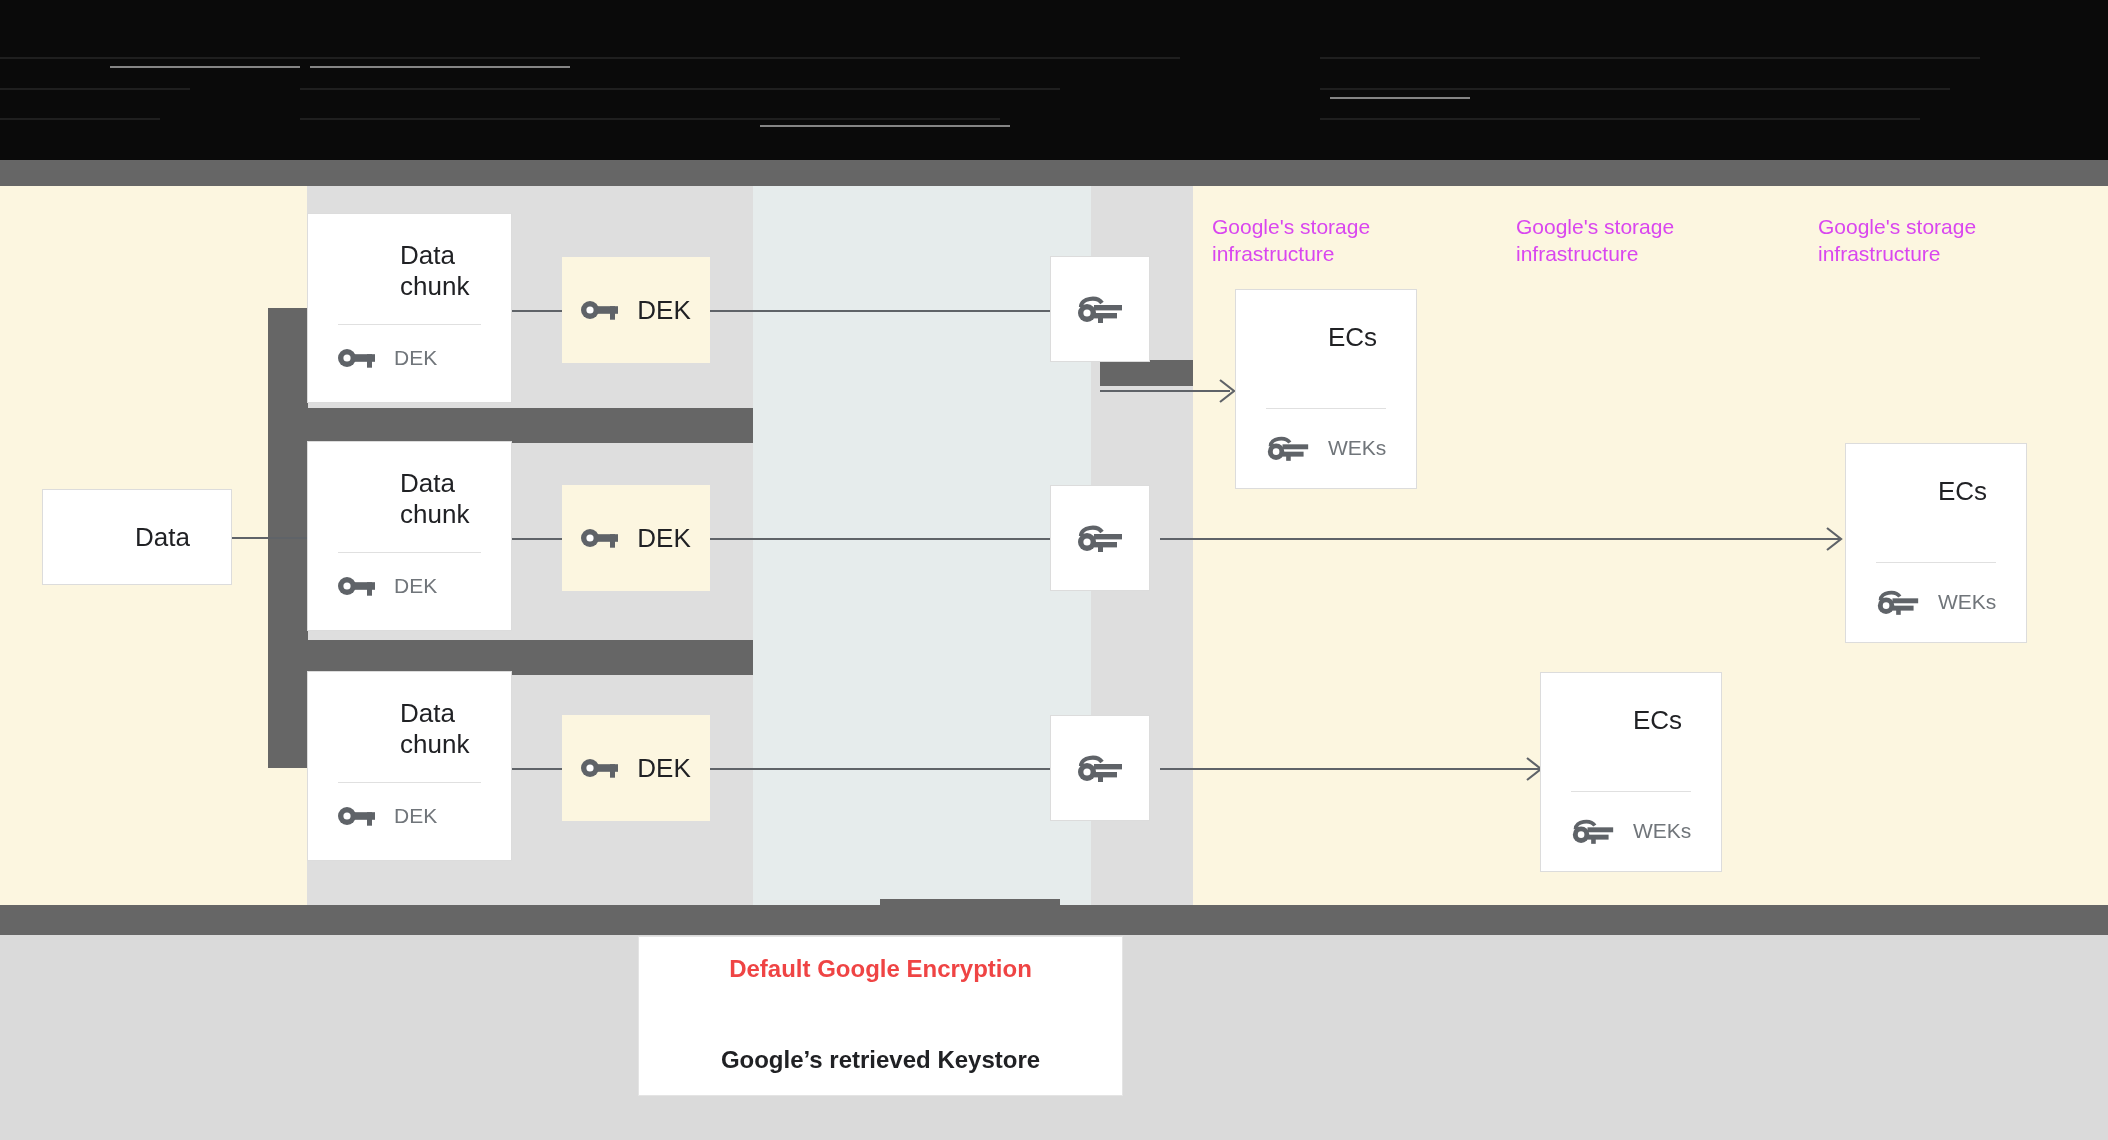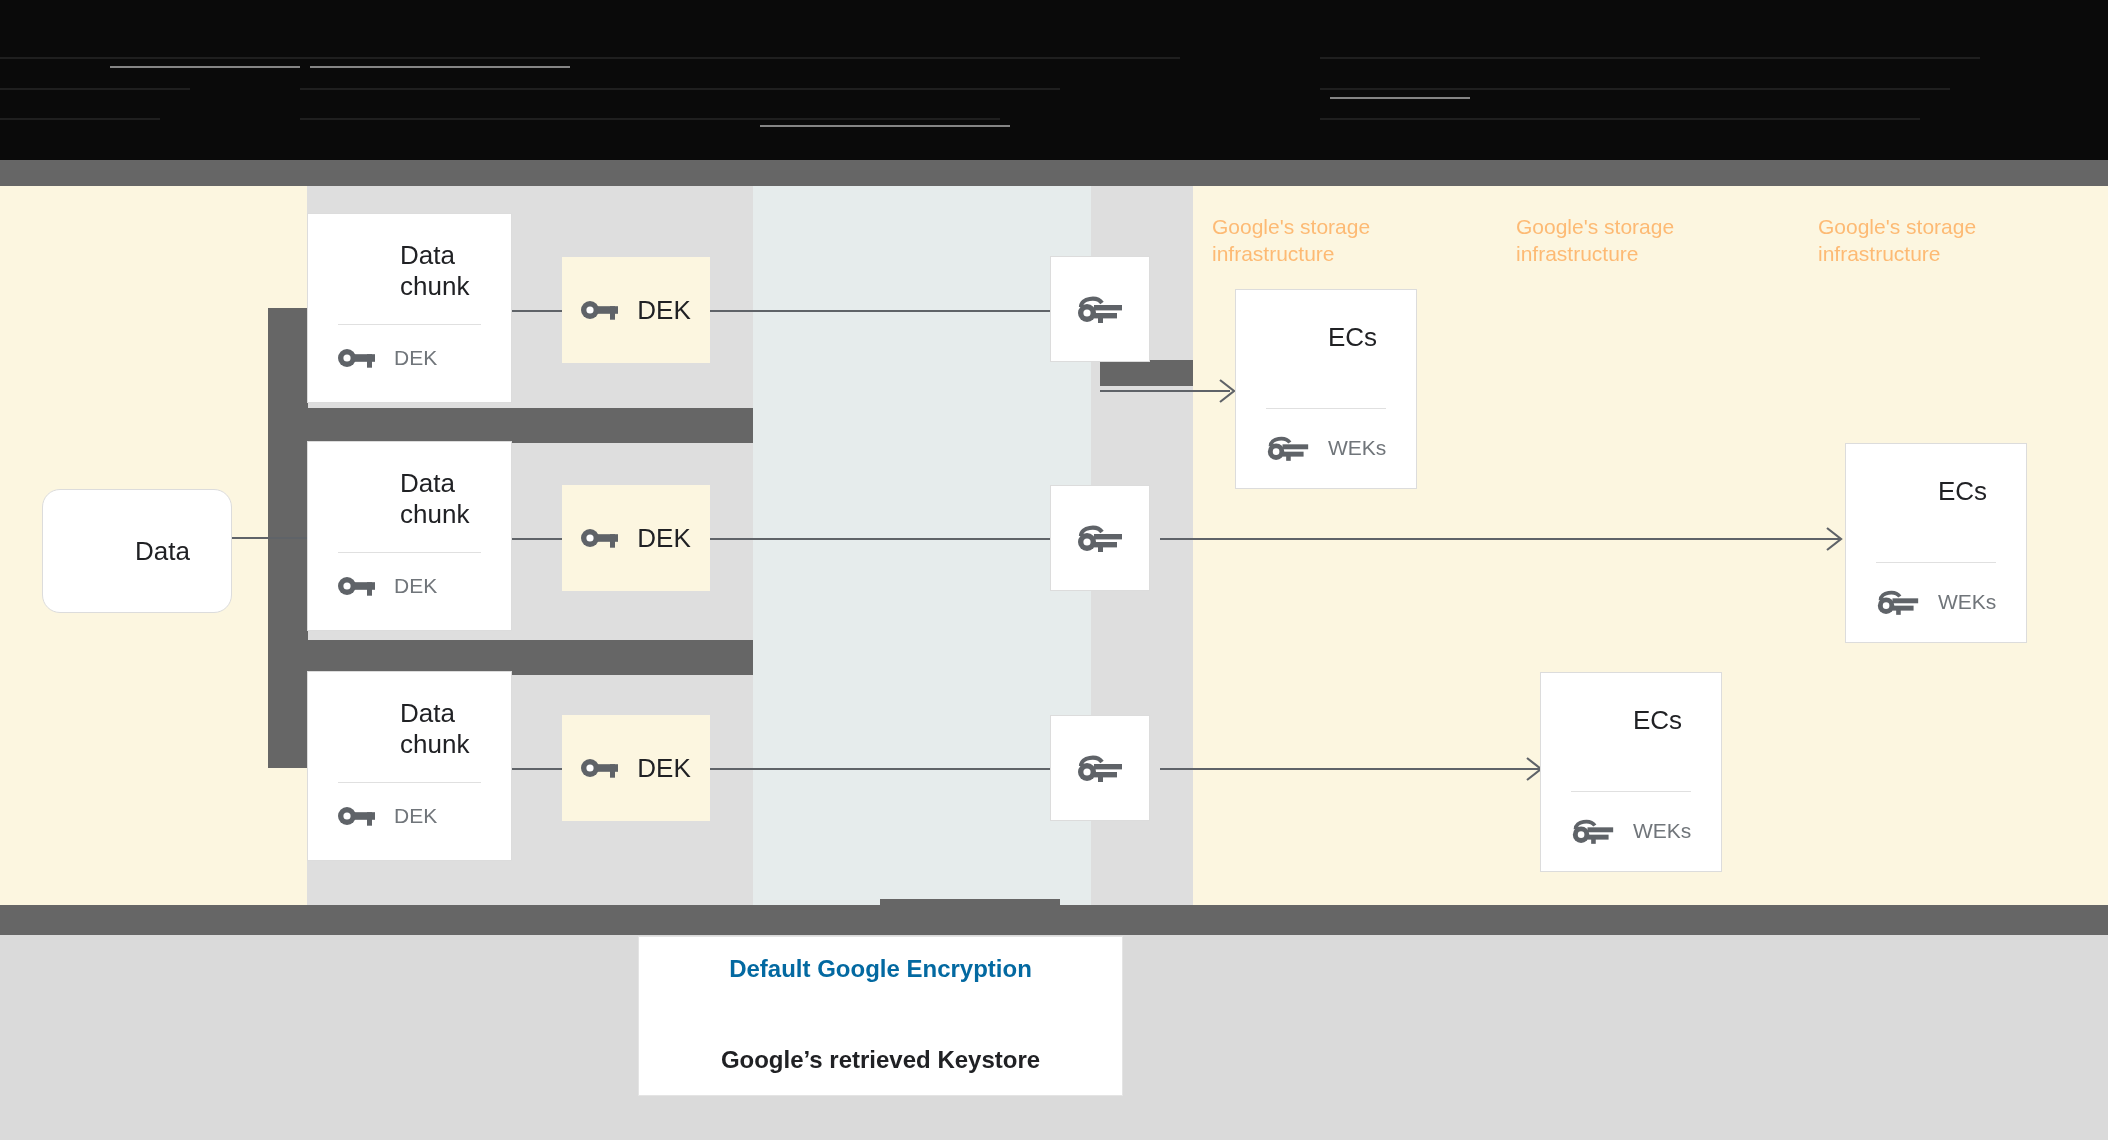--- a/index.html
+++ b/index.html
@@ -98,34 +98,34 @@
     height: 11px; background: #5f6368; margin-bottom: 5px; position: relative;
   }
   .storage-icon .sbar:last-child { margin-bottom: 0; }
   .storage-icon .sbar::before {
     content: ""; position: absolute; left: 3px; top: 3px;
     width: 5px; height: 5px; background: #fff;
   }
 
   
   .infra-label {
-    position: absolute; font-size: 21px; line-height: 27px; color: #fdba74;
+    position: absolute; font-size: 21px; line-height: 27px; color: #d946ef;
   }
 
   
   .line { position: absolute; background: #5f6368; height: 2px; }
   .arrowhead { position: absolute; }
 
   
   .caption {
     position: absolute; background: #fff; border: 1px solid #e4e4e4;
     display: flex; flex-direction: column; align-items: center;
     justify-content: center; text-align: center;
   }
-  .caption-title { font-size: 24px; font-weight: bold; color: #0369a1; }
+  .caption-title { font-size: 24px; font-weight: bold; color: #ef4444; }
   .caption-body { font-size: 24px; color: #202124; line-height: 34px; margin-top: 26px; }
   .caption-body b { font-weight: bold; }
 </style>
 </head>
 <body>
 
 <div id="root">
 
   <div class="top-banner">
     <div class="banner-strip" style="left:0;  top:57px;  width:300px;"></div>
@@ -177,21 +177,21 @@
   <svg class="arrowhead" style="left:1218px; top:377px;" width="26" height="28" viewBox="0 0 26 28">
     <path d="M2 3 L16 14 L2 25" fill="none" stroke="#5f6368" stroke-width="2.2"></path>
   </svg>
   <svg class="arrowhead" style="left:1825px; top:525px;" width="26" height="28" viewBox="0 0 26 28">
     <path d="M2 3 L16 14 L2 25" fill="none" stroke="#5f6368" stroke-width="2.2"></path>
   </svg>
   <svg class="arrowhead" style="left:1525px; top:755px;" width="26" height="28" viewBox="0 0 26 28">
     <path d="M2 3 L16 14 L2 25" fill="none" stroke="#5f6368" stroke-width="2.2"></path>
   </svg>
 
-  <div class="card" style="left:42px; top:489px; width:190px; height:124px;border-radius:18px;">
+  <div class="card" style="left:42px; top:489px; width:190px; height:96px;">
     <div style="display:flex;align-items:center;gap:18px;height:100%;padding-left:28px;">
       <span class="storage-icon">
         <span class="sbar"></span><span class="sbar"></span><span class="sbar"></span>
       </span>
       <span class="card-title" style="max-width:none;">Data</span>
     </div>
   </div>
 
   <div class="card" style="left:307px; top:213px; width:205px; height:190px;">
     <div class="card-top">

